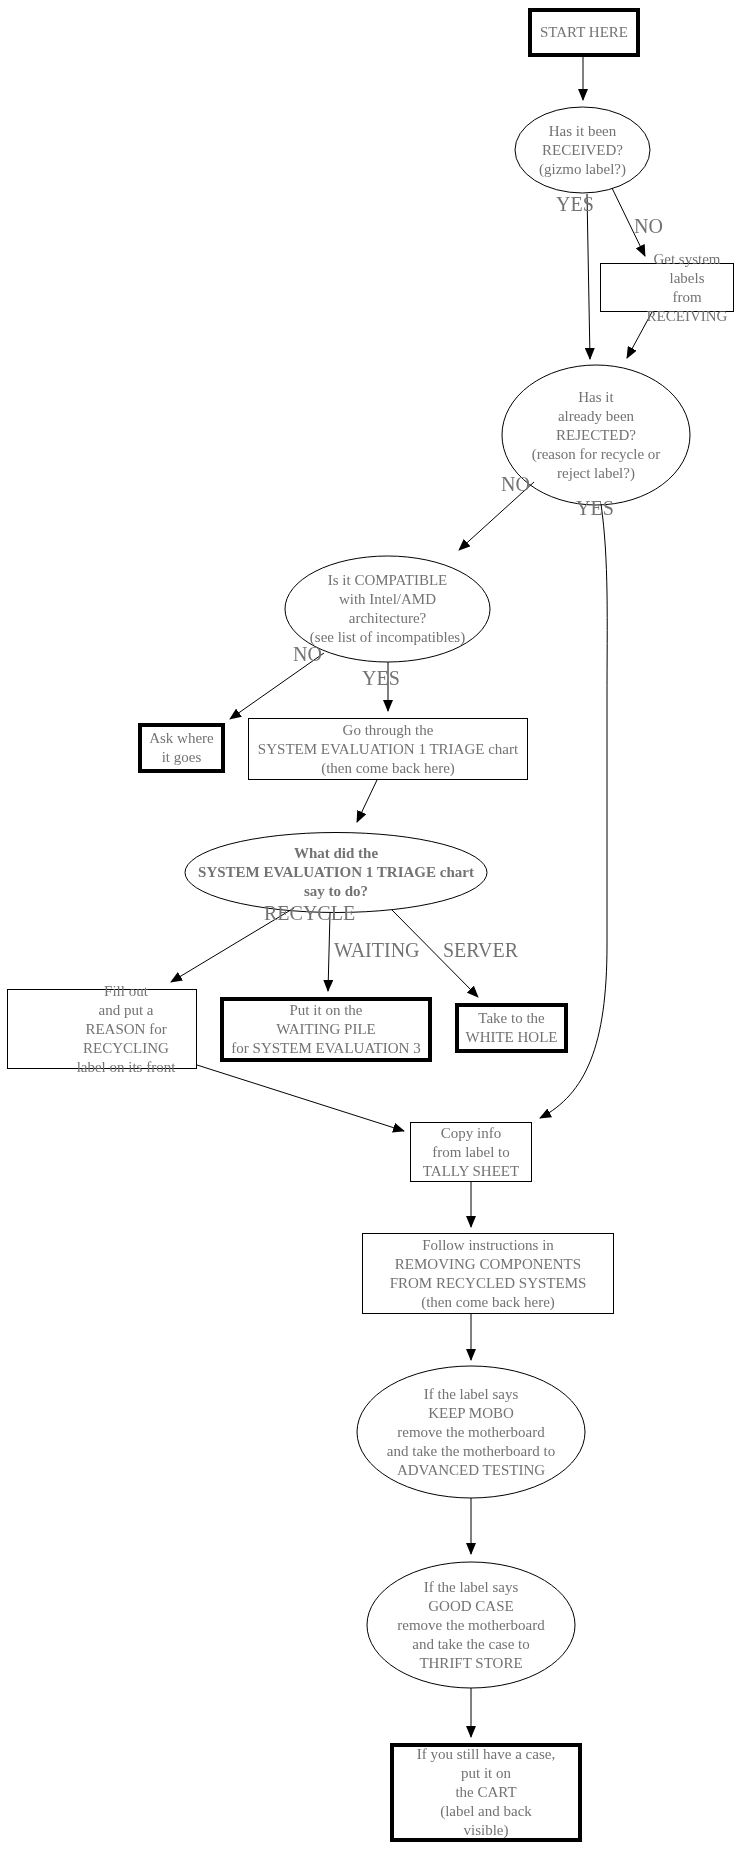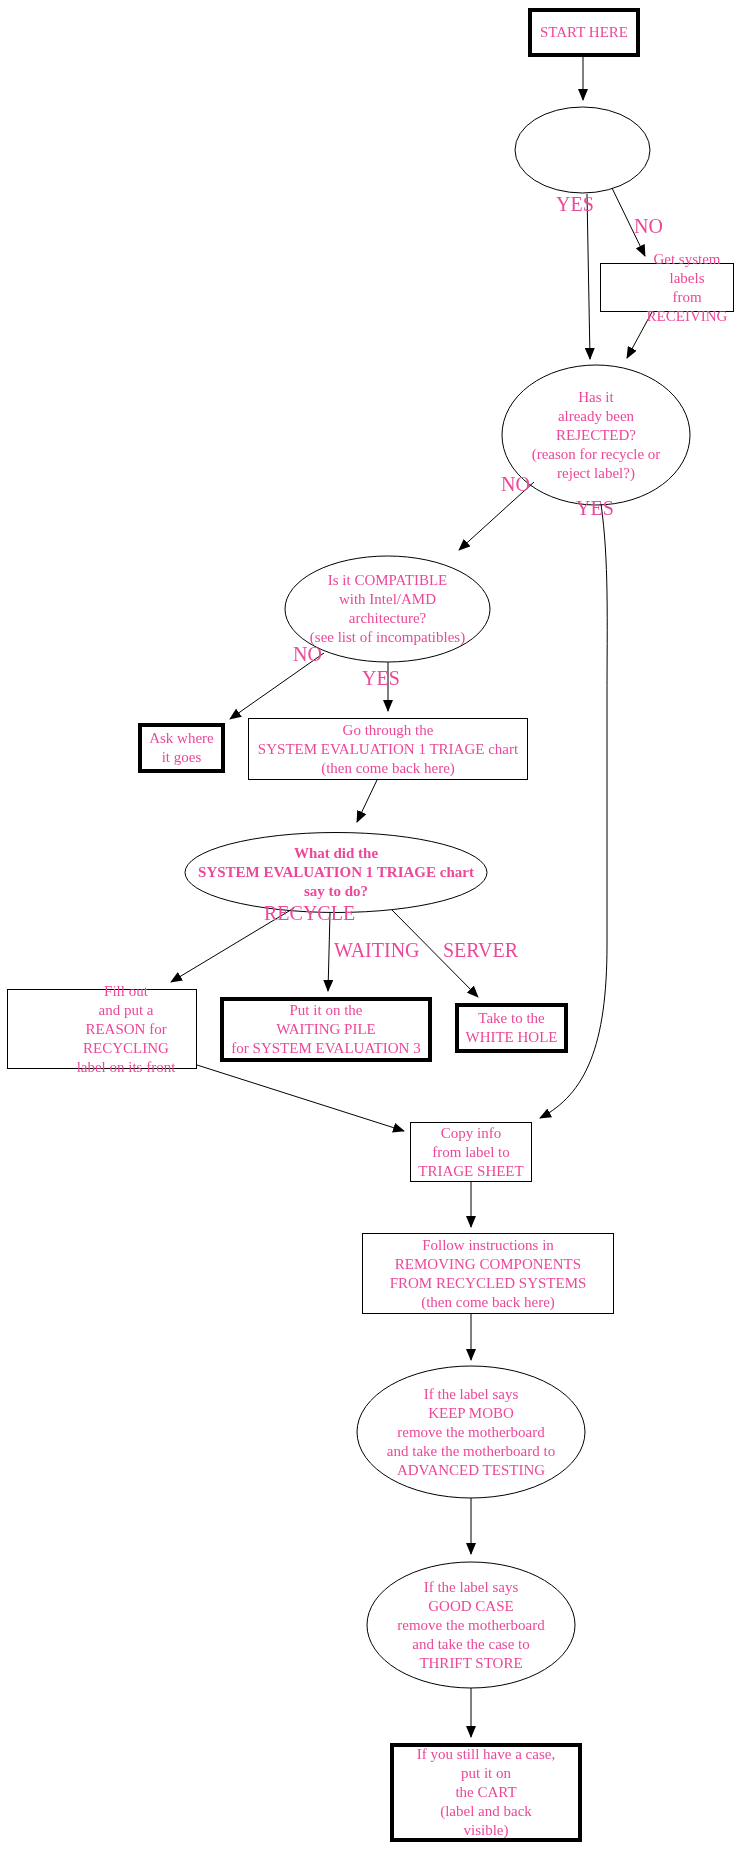--- a/index.html
+++ b/index.html
@@ -1,19 +1,19 @@
 <!DOCTYPE html>
 <html><head>
 <meta charset="utf-8">
 <style>
   * { margin:0; padding:0; box-sizing:border-box; }
   html,body { background:#ffffff; }
   .canvas {
     position:relative; width:740px; height:1850px; background:#ffffff;
-    color:#ec4899; font-family:"Liberation Serif","DejaVu Serif",serif;
+    color:#737373; font-family:"Liberation Serif","DejaVu Serif",serif;
     overflow:hidden;
   }
   .edges { position:absolute; left:0; top:0; }
   .node {
     position:absolute; display:flex; align-items:center; justify-content:center;
     text-align:center; font-size:15px; line-height:19px;
   }
   .node .nl { white-space:pre-line; }
   .box { border:1px solid #000; background:#ffffff; }
   .bold { border-width:4px; }
@@ -95,38 +95,43 @@
   </div>
 
   <div class="node box bold" style="left:455px;top:1003px;width:113px;height:50px;">
     <span class="nl">Take to the
 WHITE HOLE</span>
   </div>
 
   <div class="node box" style="left:410px;top:1122px;width:122px;height:60px;">
     <span class="nl">Copy info
 from label to
-TRIAGE SHEET</span>
+TALLY SHEET</span>
   </div>
 
   <div class="node box" style="left:362px;top:1233px;width:252px;height:81px;">
     <span class="nl">Follow instructions in
 REMOVING COMPONENTS
 FROM RECYCLED SYSTEMS
 (then come back here)</span>
   </div>
 
   <div class="node box bold" style="left:390px;top:1743px;width:192px;height:99px;">
     <span class="nl">If you still have a case,
 put it on
 the CART
 (label and back
 visible)</span>
   </div>
 
+  <div class="node ellipse-label" style="left:515px;top:107px;width:135px;height:86px;">
+    <span class="nl">Has it been
+RECEIVED?
+(gizmo label?)</span>
+  </div>
 
   <div class="node ellipse-label" style="left:502px;top:365px;width:188px;height:140px;">
     <span class="nl">Has it
 already been
 REJECTED?
 (reason for recycle or
 reject label?)</span>
   </div>
 
   <div class="node ellipse-label" style="left:285px;top:556px;width:205px;height:106px;">

